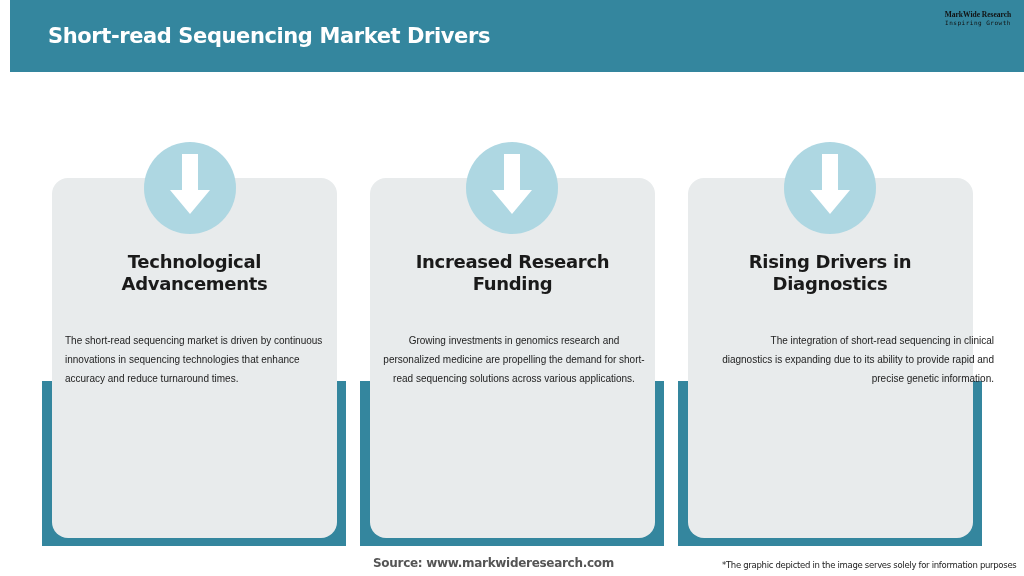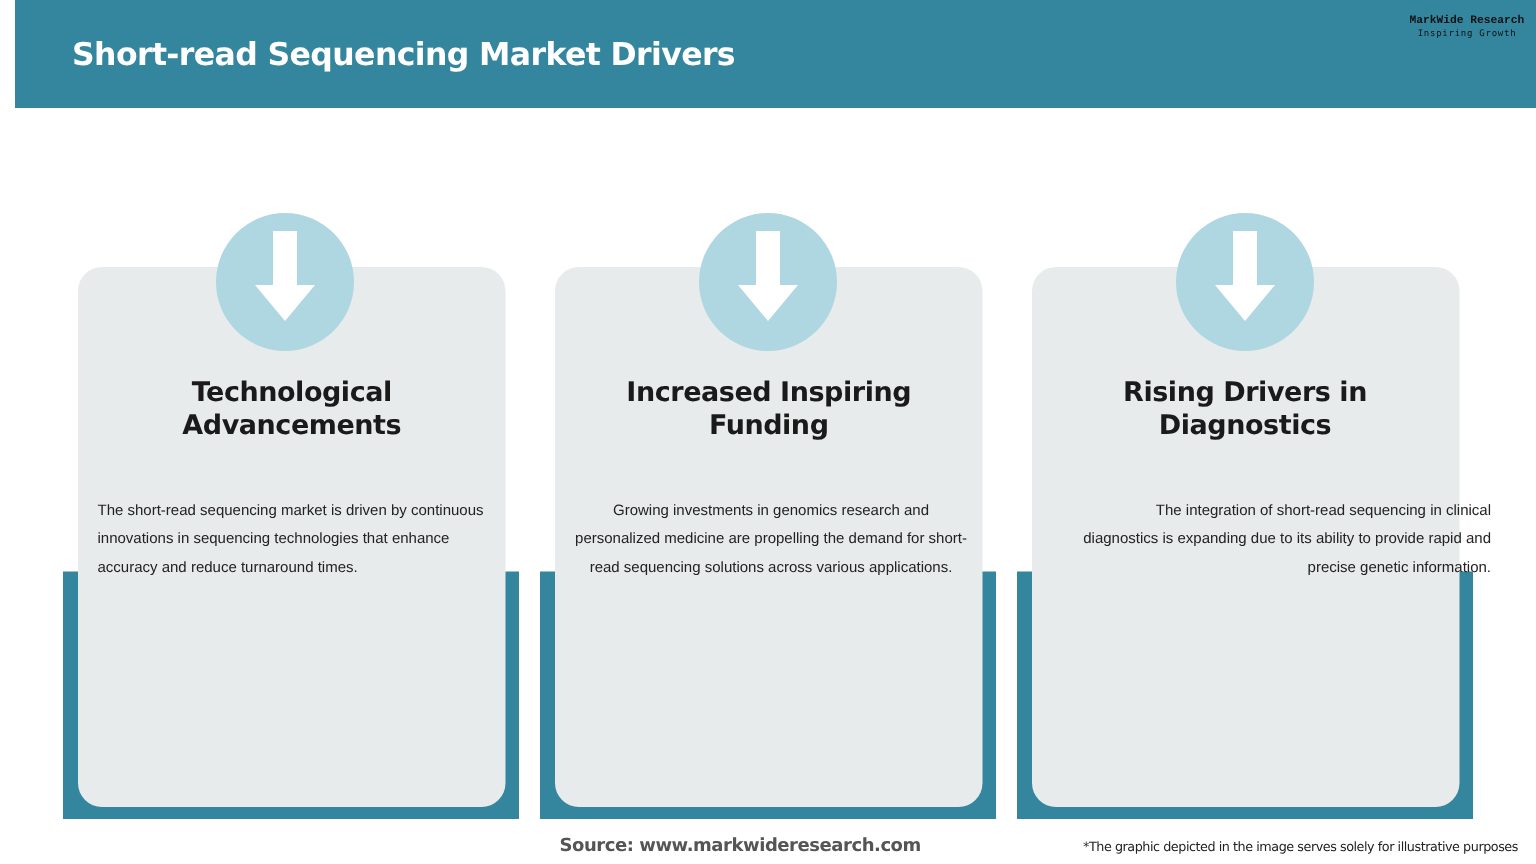--- a/index.html
+++ b/index.html
@@ -1,21 +1,21 @@
 <!DOCTYPE html>
 <html><head>
 <meta charset="utf-8">
 <style>
   html,body{margin:0;padding:0;}
   body{width:1024px;height:576px;position:relative;background:#ffffff;overflow:hidden;font-family:"Liberation Sans",sans-serif;}
   .header{position:absolute;left:10px;top:0;width:1024px;height:72px;background:#34869e;}
   .title{position:absolute;left:38px;top:24px;color:#fff;font-family:"DejaVu Sans",sans-serif;font-weight:bold;font-size:21px;letter-spacing:-0.4px;}
   .logo{position:absolute;left:922px;top:10px;width:92px;height:48px;text-align:center;}
   .logo .mark{font-family:"DejaVu Sans",sans-serif;font-weight:bold;font-size:26px;color:#111;letter-spacing:-3px;font-style:italic;line-height:28px;}
-  .logo .name{font-family:Liberation Mono, monospace;font-weight:bold;font-size:7.5px;color:#111;line-height:9px;}
+  .logo .name{font-family:Liberation Serif, serif;font-weight:bold;font-size:7.5px;color:#111;line-height:9px;}
   .logo .tag{font-family:"DejaVu Sans Mono",monospace;font-size:6px;color:#111;line-height:7px;letter-spacing:0.5px;}
   .back{position:absolute;top:381px;height:165px;background:#34869e;}
   .card{position:absolute;top:178px;height:360px;background:#e8ebec;border-radius:16px;}
   .circle{position:absolute;top:142px;width:92px;height:92px;border-radius:50%;background:#aed7e2;}
   .circle svg{position:absolute;left:26px;top:12px;}
   .ctitle{position:absolute;top:251px;text-align:center;font-family:"DejaVu Sans",sans-serif;font-weight:bold;font-size:18px;color:#1a1a1a;line-height:22px;letter-spacing:-0.3px;}
   .cbody{position:absolute;top:331px;font-size:10px;color:#222;line-height:19px;}
   .source{position:absolute;left:373px;top:556px;font-family:"DejaVu Sans",sans-serif;font-weight:bold;font-size:12px;color:#555;letter-spacing:-0.3px;}
   .note{position:absolute;left:722px;top:560px;font-family:"DejaVu Sans",sans-serif;font-size:8.5px;color:#222;letter-spacing:-0.3px;}
 </style>
@@ -40,27 +40,27 @@
 <div class="ctitle" style="left:62px;width:265px;">Technological Advancements</div>
 <div class="cbody" style="left:65px;width:262px;">The short-read sequencing market is driven by continuous innovations in sequencing technologies that enhance accuracy and reduce turnaround times.</div>
 
 <div class="back" style="left:360px;width:304px;"></div>
 <div class="card" style="left:370px;width:285px;"></div>
 <div class="circle" style="left:466px;">
   <svg width="40" height="62" viewBox="0 0 40 62">
       <polygon points="12,0 28,0 28,36 40,36 20,60 0,36 12,36" fill="#fff"></polygon>
     </svg>
 </div>
-<div class="ctitle" style="left:380px;width:265px;">Increased Inspiring Funding</div>
+<div class="ctitle" style="left:380px;width:265px;">Increased Research Funding</div>
 <div class="cbody" style="left:380px;width:268px;text-align:center;">Growing investments in genomics research and personalized medicine are propelling the demand for short-read sequencing solutions across various applications.</div>
 
 <div class="back" style="left:678px;width:304px;"></div>
 <div class="card" style="left:688px;width:285px;"></div>
 <div class="circle" style="left:784px;">
   <svg width="40" height="62" viewBox="0 0 40 62">
       <polygon points="12,0 28,0 28,36 40,36 20,60 0,36 12,36" fill="#fff"></polygon>
     </svg>
 </div>
 <div class="ctitle" style="left:745px;width:170px;">Rising Drivers in Diagnostics</div>
 <div class="cbody" style="left:722px;width:272px;text-align:right;">The integration of short-read sequencing in clinical diagnostics is expanding due to its ability to provide rapid and precise genetic information.</div>
 
 <div class="source">Source: www.markwideresearch.com</div>
-<div class="note">*The graphic depicted in the image serves solely for illustrative purposes</div>
+<div class="note">*The graphic depicted in the image serves solely for information purposes</div>
 
 </body></html>

